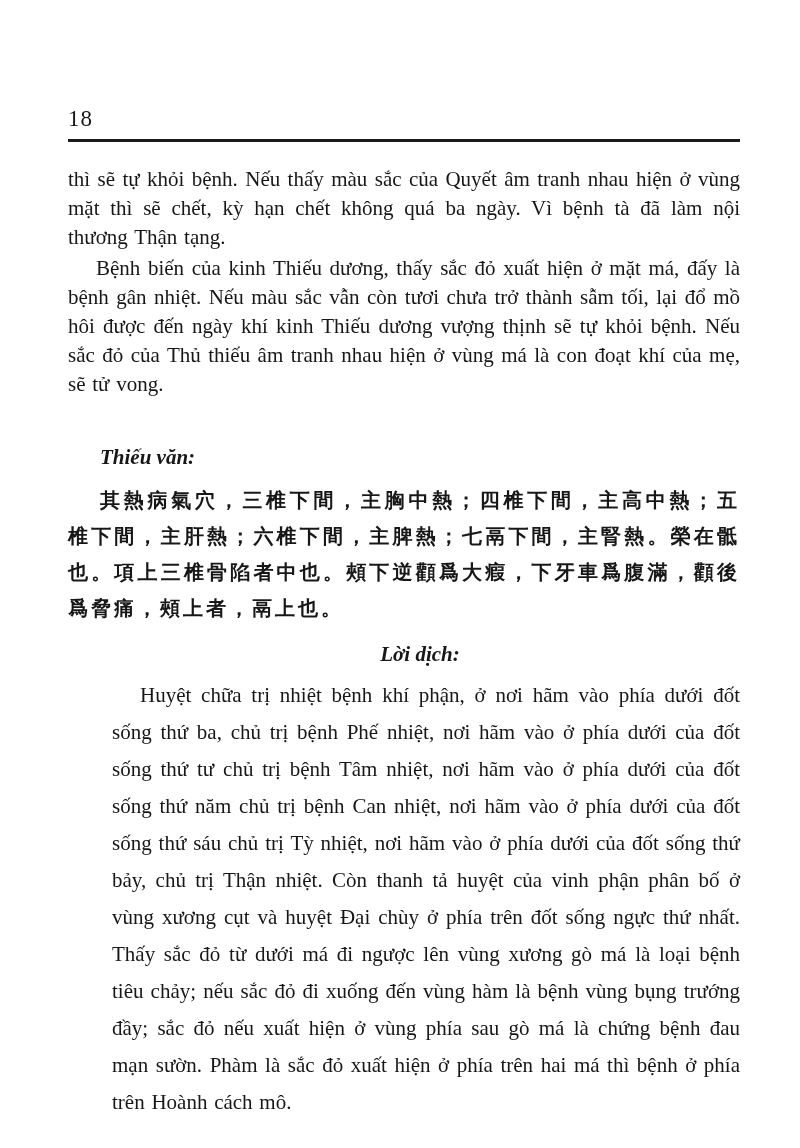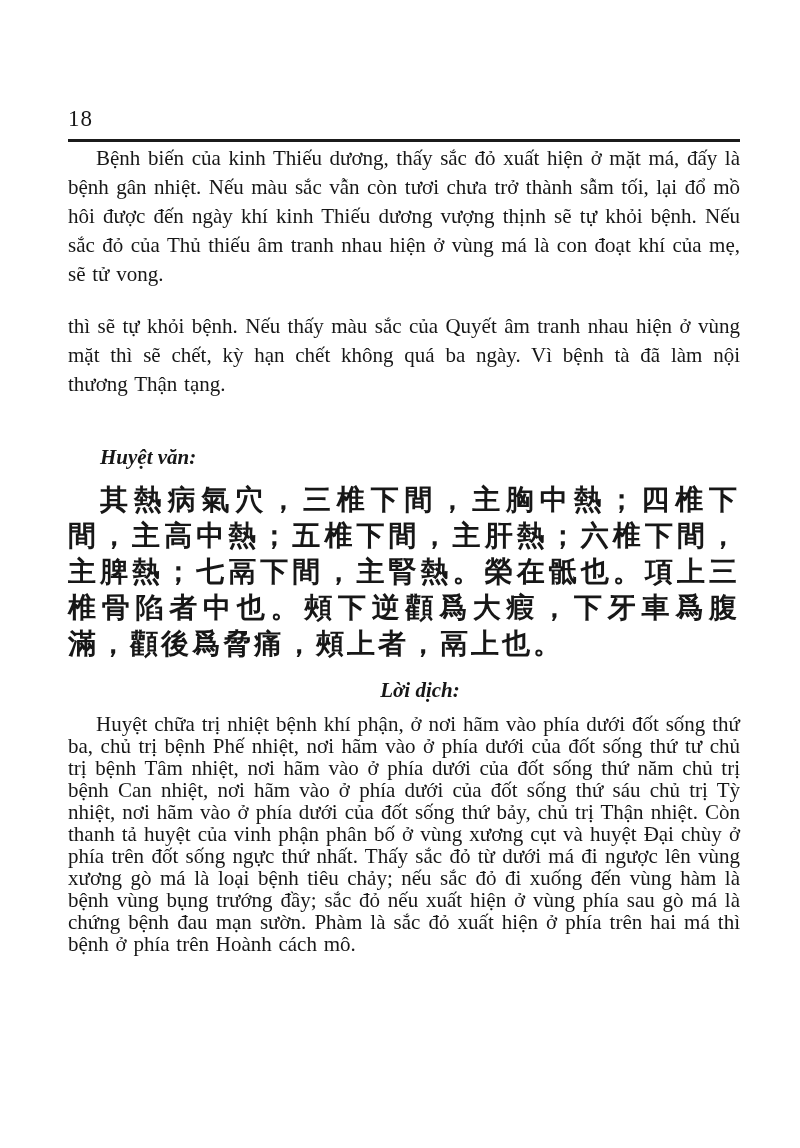--- a/index.html
+++ b/index.html
@@ -60,48 +60,49 @@
   .heading-nguyen-van {
     margin-top: 46px;
   }
   .heading-loi-dich {
     margin-top: 16px;
     text-align: center;
   }
   .chinese-text {
     margin: 0;
     margin-top: 12px;
-    font-size: 28px;
+    font-size: 20px;
     line-height: 36px;
     letter-spacing: 3px;
     text-align: justify;
     text-indent: 32px;
     font-weight: bold;
   }
   .translation {
     margin-top: 10px;
-    line-height: 22px;
+    line-height: 37px;
+    margin-left: 44px;
   }
 </style>
 </head>
 <body>
 
 <div class="page">
 
   <header class="page-header">
     <span class="page-number">18</span>
   </header>
 
   <main>
 
+    <p class="body-par par-first">thì sẽ tự khỏi bệnh. Nếu thấy màu sắc của Quyết âm tranh nhau hiện ở vùng mặt thì sẽ chết, kỳ hạn chết không quá ba ngày. Vì bệnh tà đã làm nội thương Thận tạng.</p>
+
     <p class="body-par par-indent">Bệnh biến của kinh Thiếu dương, thấy sắc đỏ xuất hiện ở mặt má, đấy là bệnh gân nhiệt. Nếu màu sắc vẫn còn tươi chưa trở thành sẫm tối, lại đổ mồ hôi được đến ngày khí kinh Thiếu dương vượng thịnh sẽ tự khỏi bệnh. Nếu sắc đỏ của Thủ thiếu âm tranh nhau hiện ở vùng má là con đoạt khí của mẹ, sẽ tử vong.</p>
 
-    <p class="body-par par-first">thì sẽ tự khỏi bệnh. Nếu thấy màu sắc của Quyết âm tranh nhau hiện ở vùng mặt thì sẽ chết, kỳ hạn chết không quá ba ngày. Vì bệnh tà đã làm nội thương Thận tạng.</p>
-
-    <p class="section-heading heading-nguyen-van">Huyệt văn:</p>
+    <p class="section-heading heading-nguyen-van">Thiếu văn:</p>
 
     <p class="chinese-text">其熱病氣穴，三椎下間，主胸中熱；四椎下間，主高中熱；五椎下間，主肝熱；六椎下間，主脾熱；七鬲下間，主腎熱。榮在骶也。項上三椎骨陷者中也。頰下逆顴爲大瘕，下牙車爲腹滿，顴後爲脅痛，頰上者，鬲上也。</p>
 
     <p class="section-heading heading-loi-dich">Lời dịch:</p>
 
     <p class="body-par par-indent translation">Huyệt chữa trị nhiệt bệnh khí phận, ở nơi hãm vào phía dưới đốt sống thứ ba, chủ trị bệnh Phế nhiệt, nơi hãm vào ở phía dưới của đốt sống thứ tư chủ trị bệnh Tâm nhiệt, nơi hãm vào ở phía dưới của đốt sống thứ năm chủ trị bệnh Can nhiệt, nơi hãm vào ở phía dưới của đốt sống thứ sáu chủ trị Tỳ nhiệt, nơi hãm vào ở phía dưới của đốt sống thứ bảy, chủ trị Thận nhiệt. Còn thanh tả huyệt của vinh phận phân bố ở vùng xương cụt và huyệt Đại chùy ở phía trên đốt sống ngực thứ nhất. Thấy sắc đỏ từ dưới má đi ngược lên vùng xương gò má là loại bệnh tiêu chảy; nếu sắc đỏ đi xuống đến vùng hàm là bệnh vùng bụng trướng đầy; sắc đỏ nếu xuất hiện ở vùng phía sau gò má là chứng bệnh đau mạn sườn. Phàm là sắc đỏ xuất hiện ở phía trên hai má thì bệnh ở phía trên Hoành cách mô.</p>
 
   </main>
 
 </div>

